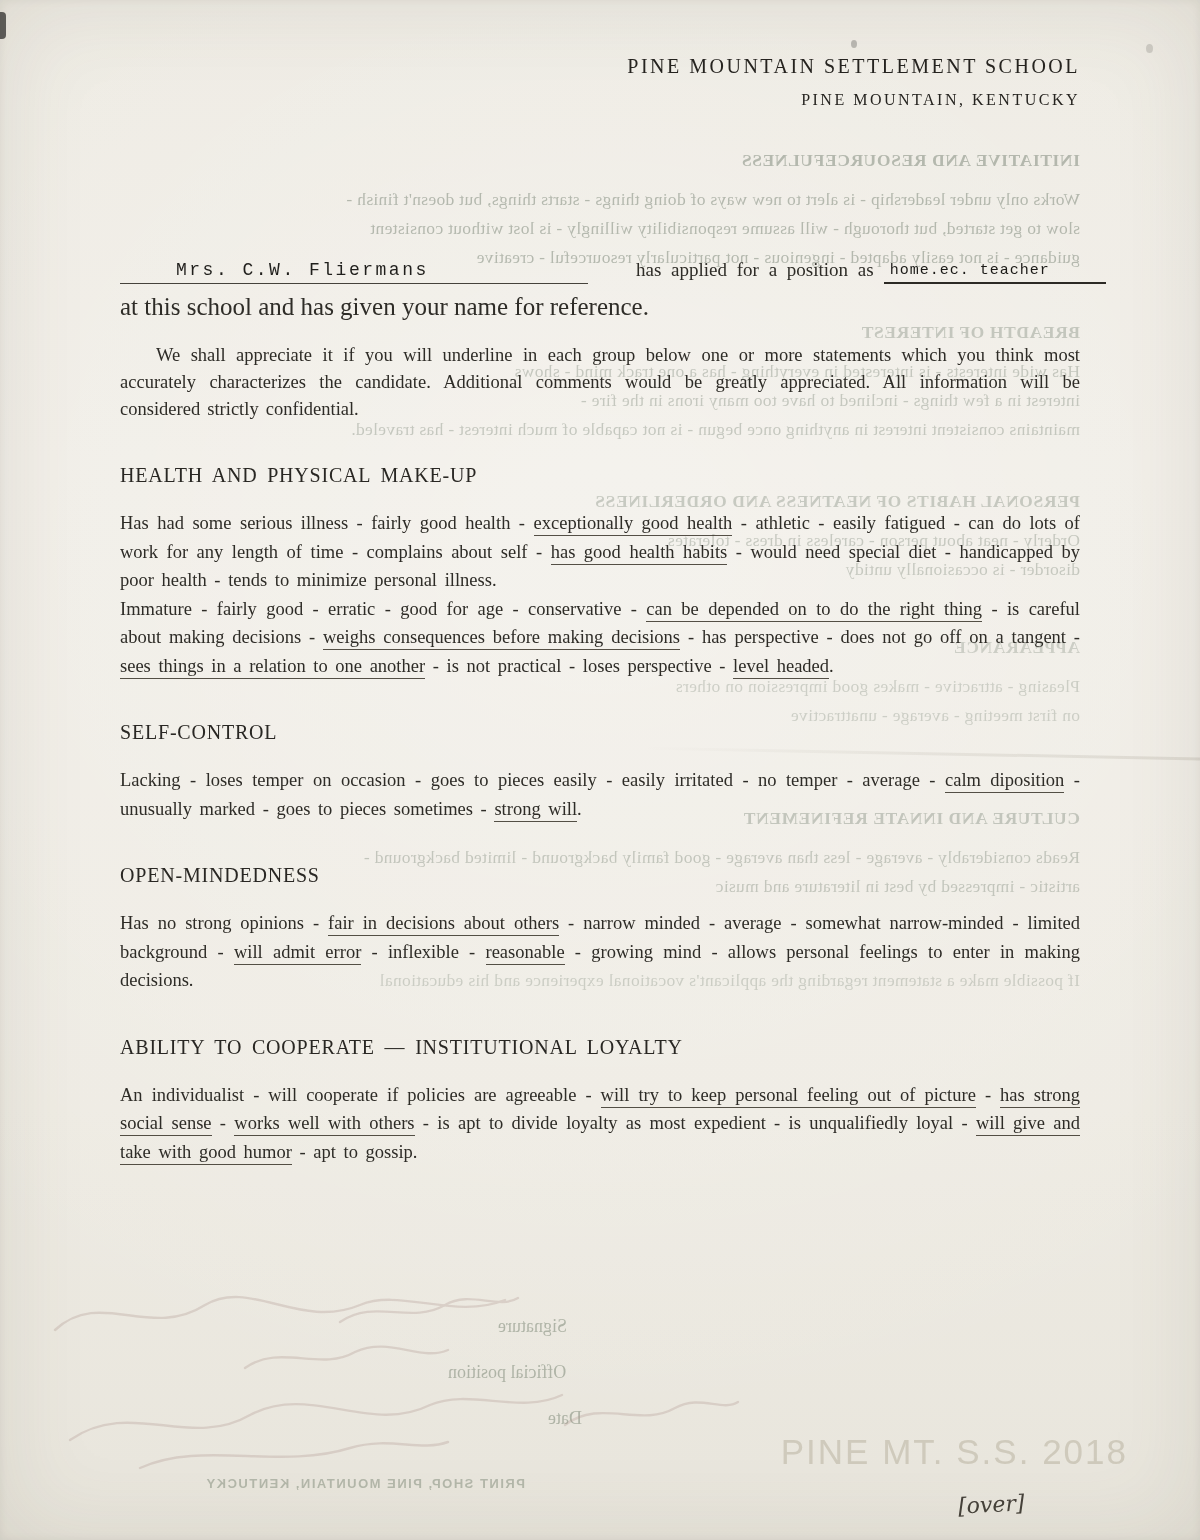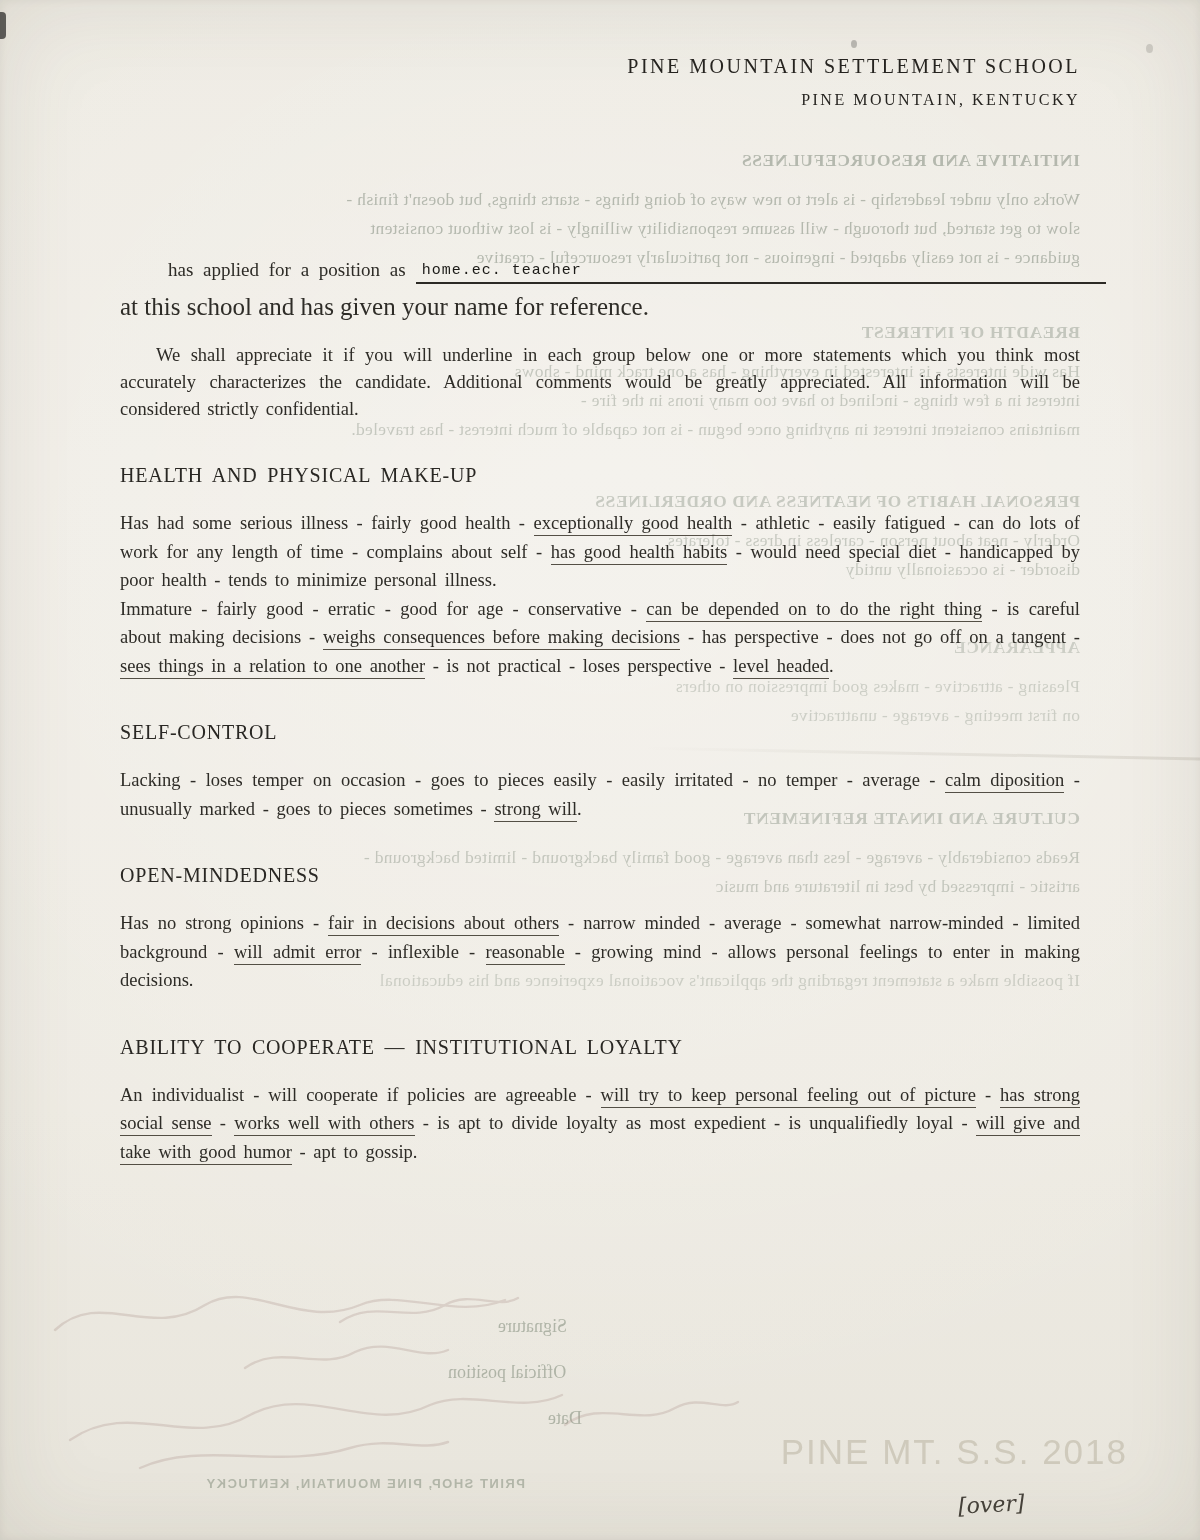--- a/index.html
+++ b/index.html
@@ -189,20 +189,21 @@
   <div class="speck-corner"></div>
   <div class="speck-a"></div>
   <div class="speck-b"></div>
 
   <div class="content">
 
     <h1 class="t1">PINE MOUNTAIN SETTLEMENT SCHOOL</h1>
     <h1 class="t2">PINE MOUNTAIN, KENTUCKY</h1>
 
     <div class="applicant-row">
+      <span class="typed name">Mrs. C.W. Fliermans</span>
       <span class="mid">has applied for a position as</span>
       <span class="typed pos">home.ec. teacher</span>
     </div>
 
     <p class="refline">at this school and has given your name for reference.</p>
 
     <p class="instructions">We shall appreciate it if you will underline in each group below one or more statements which you think most accurately characterizes the candidate. Additional comments would be greatly appreciated. All information will be considered strictly confidential.</p>
 
     <div class="section">
       <h2>HEALTH AND PHYSICAL MAKE-UP</h2>

